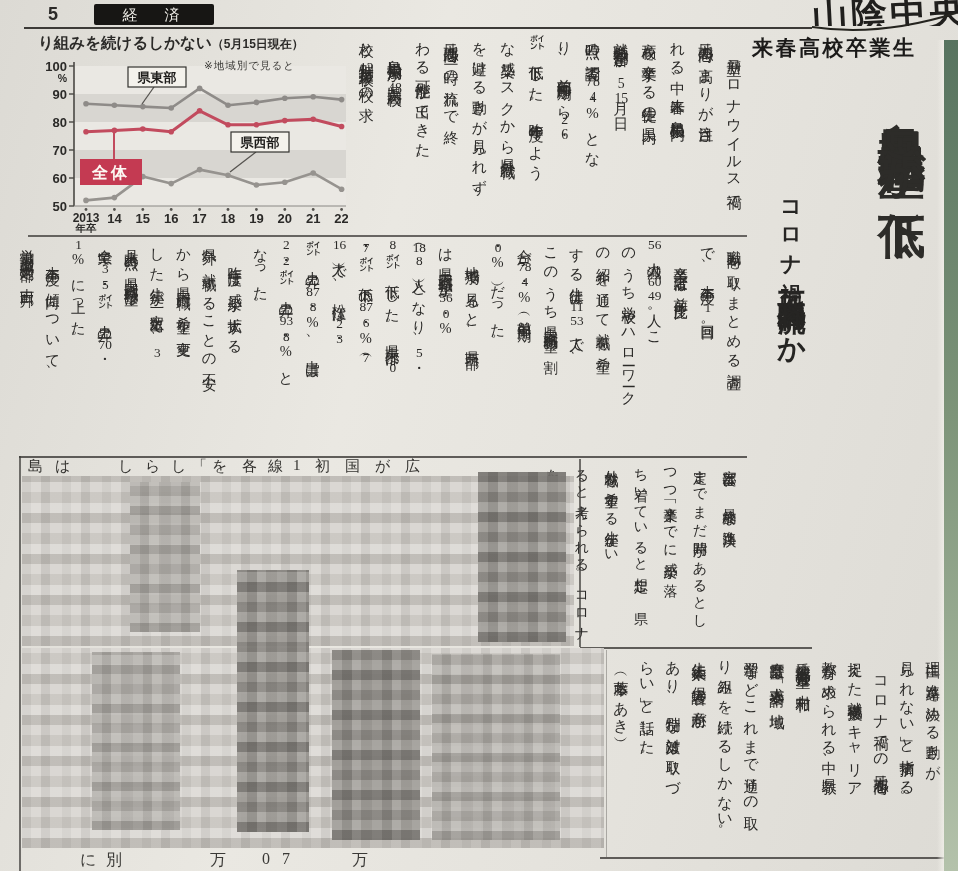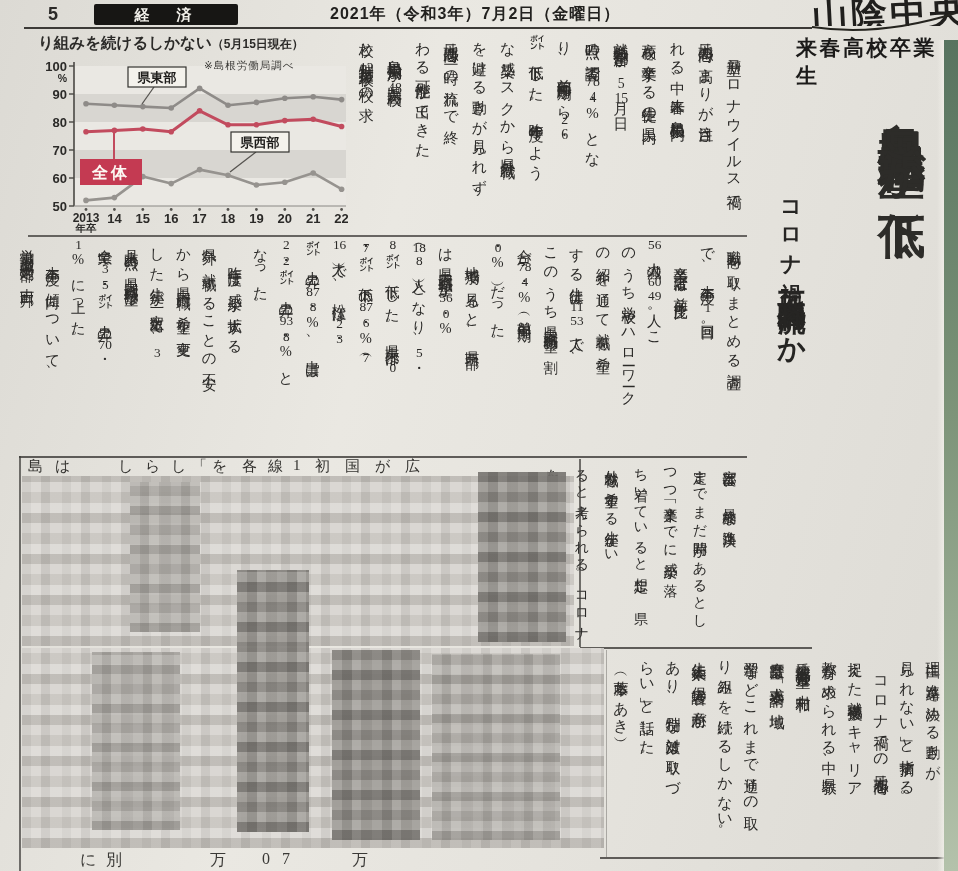--- a/index.html
+++ b/index.html
@@ -4,42 +4,42 @@
 <style>
   html,body{margin:0;padding:0;background:#b9b5ae;}
   #stage{position:relative;width:958px;height:871px;overflow:hidden;
     background:linear-gradient(105deg,#dcdad4 0%,#eae8e2 38%,#e4e2dc 70%,#dddbd5 100%);
     font-family:"Liberation Serif","DejaVu Serif",serif;color:#2b2a28;}
   .abs{position:absolute;}
   .sans{font-family:"Liberation Sans","DejaVu Sans",sans-serif;}
   .rule{position:absolute;background:#3c3a37;}
   
   #pageno{left:48px;top:4px;font-size:18px;font-weight:700;}
-  #secbox{left:94px;top:4px;width:144px;height:21px;background:#171614;color:#f2f0ea;
-    font-size:15px;font-weight:700;text-align:center;line-height:21px;border-radius:2px;letter-spacing:6px;}
+  #secbox{left:94px;top:4px;width:120px;height:21px;background:#171614;color:#f2f0ea;
+    font-size:15px;font-weight:400;text-align:center;line-height:21px;border-radius:2px;letter-spacing:6px;}
   #dateline{left:330px;top:4px;font-size:16px;font-weight:600;letter-spacing:1px;color:#22211f;}
   #masthead{left:812px;top:-12px;width:146px;height:38px;overflow:hidden;}
   #masthead span{display:inline-block;font-size:36px;font-weight:700;letter-spacing:3px;transform:rotate(-3deg);color:#201f1d;white-space:nowrap;}
   
   #chartbox{left:28px;top:32px;width:320px;height:201px;}
   #charttitle{left:10px;top:1px;white-space:nowrap;}
   .ct{font-size:15.5px;font-weight:700;}
   .cts{font-size:12px;font-weight:600;}
   #chartnote{left:176px;top:27px;font-size:10.5px;color:#3a3936;letter-spacing:1px;}
   
   .v-region{position:absolute;writing-mode:vertical-rl;text-orientation:mixed;}
   .v-col{inline-size:100%;}
   #blockA .v-col{line-height:28.3px;font-size:15px;letter-spacing:1.7px;}
   #blockB .v-col{line-height:25.6px;font-size:14.5px;letter-spacing:2.5px;}
   #blockC .v-col{line-height:29.5px;font-size:14px;letter-spacing:1.6px;}
   #blockD .v-col{line-height:26px;font-size:15px;letter-spacing:1.7px;}
   .tcy{text-combine-upright:all;font-size:.92em;}
   .upr{text-orientation:upright;}
   
-  #kicker{left:752px;top:34px;font-size:21px;font-weight:700;letter-spacing:2.5px;color:#1b1a19;margin-left:44px;}
+  #kicker{left:752px;top:34px;font-size:21px;font-weight:700;letter-spacing:2.5px;color:#1b1a19;}
   #mainhead{left:832px;top:86px;width:102px;height:565px;writing-mode:vertical-rl;
     font-size:47px;font-weight:700;letter-spacing:4px;color:#2d2c29;text-align:start;}
   #subhead{left:772px;top:188px;height:420px;writing-mode:vertical-rl;font-weight:700;color:#262523;}
   #subhead .sg{font-size:21px;letter-spacing:2px;font-family:"Liberation Sans","DejaVu Sans",sans-serif;}
   #subhead .sm{font-size:28px;letter-spacing:1.5px;margin-block-start:10px;}
   
   .mosaic{position:absolute;
     background:
       repeating-linear-gradient(0deg, rgba(118,114,109,.22) 0 10px, rgba(255,255,255,.20) 10px 20px, rgba(118,114,109,.10) 20px 31px, rgba(255,255,255,.10) 31px 41px),
       repeating-linear-gradient(90deg,#ccc9c4 0 9px,#d8d5d0 9px 19px,#c5c2bd 19px 28px,#d6d3ce 28px 40px);}
@@ -58,21 +58,20 @@
     background:linear-gradient(180deg,#57735f 0%,#7d9479 45%,#b4c2ab 100%);}
   #edgepaper{left:937px;top:40px;width:8px;height:831px;background:linear-gradient(90deg,rgba(242,240,234,0),#f0eee8);}
 </style>
 </head>
 <body>
 
 <div id="stage">
 
   <div id="pageno" class="abs sans">5</div>
   <div id="secbox" class="abs sans">経　済</div>
-  <div id="dateline" class="abs sans">2021年（令和3年）7月2日（金曜日）</div>
   <div id="masthead" class="abs">
     <span>山陰中央新報</span>
   </div>
   <svg class="abs" style="left:810px;top:6px;" width="148" height="30" viewBox="0 0 148 30">
     <path d="M2,21 Q70,31 146,7" stroke="#25241f" stroke-width="2" fill="none"></path>
   </svg>
   <div class="rule" style="left:24px;top:27px;width:788px;height:2px;"></div>
 
   <div id="chartbox" class="abs">
     <svg id="chartsvg" width="320" height="201" viewBox="0 0 320 201">
@@ -156,21 +155,21 @@
         <line x1="228" y1="120" x2="202" y2="140" stroke="#55534f" stroke-width="1.3"></line>
         <rect x="203" y="100" width="58" height="20" fill="#f4f2ec" stroke="#33322f" stroke-width="1.2"></rect>
         <text x="232" y="115" text-anchor="middle" font-family="Liberation Sans,DejaVu Sans,sans-serif" font-size="13" font-weight="700" fill="#1d1c1a">県西部</text>
         <line x1="86" y1="127" x2="86" y2="101" stroke="#c24b5e" stroke-width="2"></line>
         <rect x="52" y="127" width="62" height="26" fill="#c43a52"></rect>
         <text x="83" y="146" text-anchor="middle" font-family="Liberation Sans,DejaVu Sans,sans-serif" font-size="16" font-weight="700" letter-spacing="3" fill="#fdf9f4">全体</text>
       </svg>
     <div id="charttitle" class="abs sans">
       <span class="ct">り組みを続けるしかない</span><span class="cts">（5月15日現在）</span>
     </div>
-    <div id="chartnote" class="abs sans">※島根労働局調べ</div>
+    <div id="chartnote" class="abs sans">※地域別で見ると</div>
   </div>
 
   <div id="kicker" class="abs sans">来春高校卒業生</div>
   <div id="mainhead" class="abs">島根県内就職希望が低下</div>
   <div id="subhead" class="abs">
     <span class="sg">コロナ禍</span>
     <span class="sm">地元志向一時的流れか</span>
   </div>
 
   <div id="blockA" class="v-region" style="left:352px;top:31px;width:396px;height:203px;">

